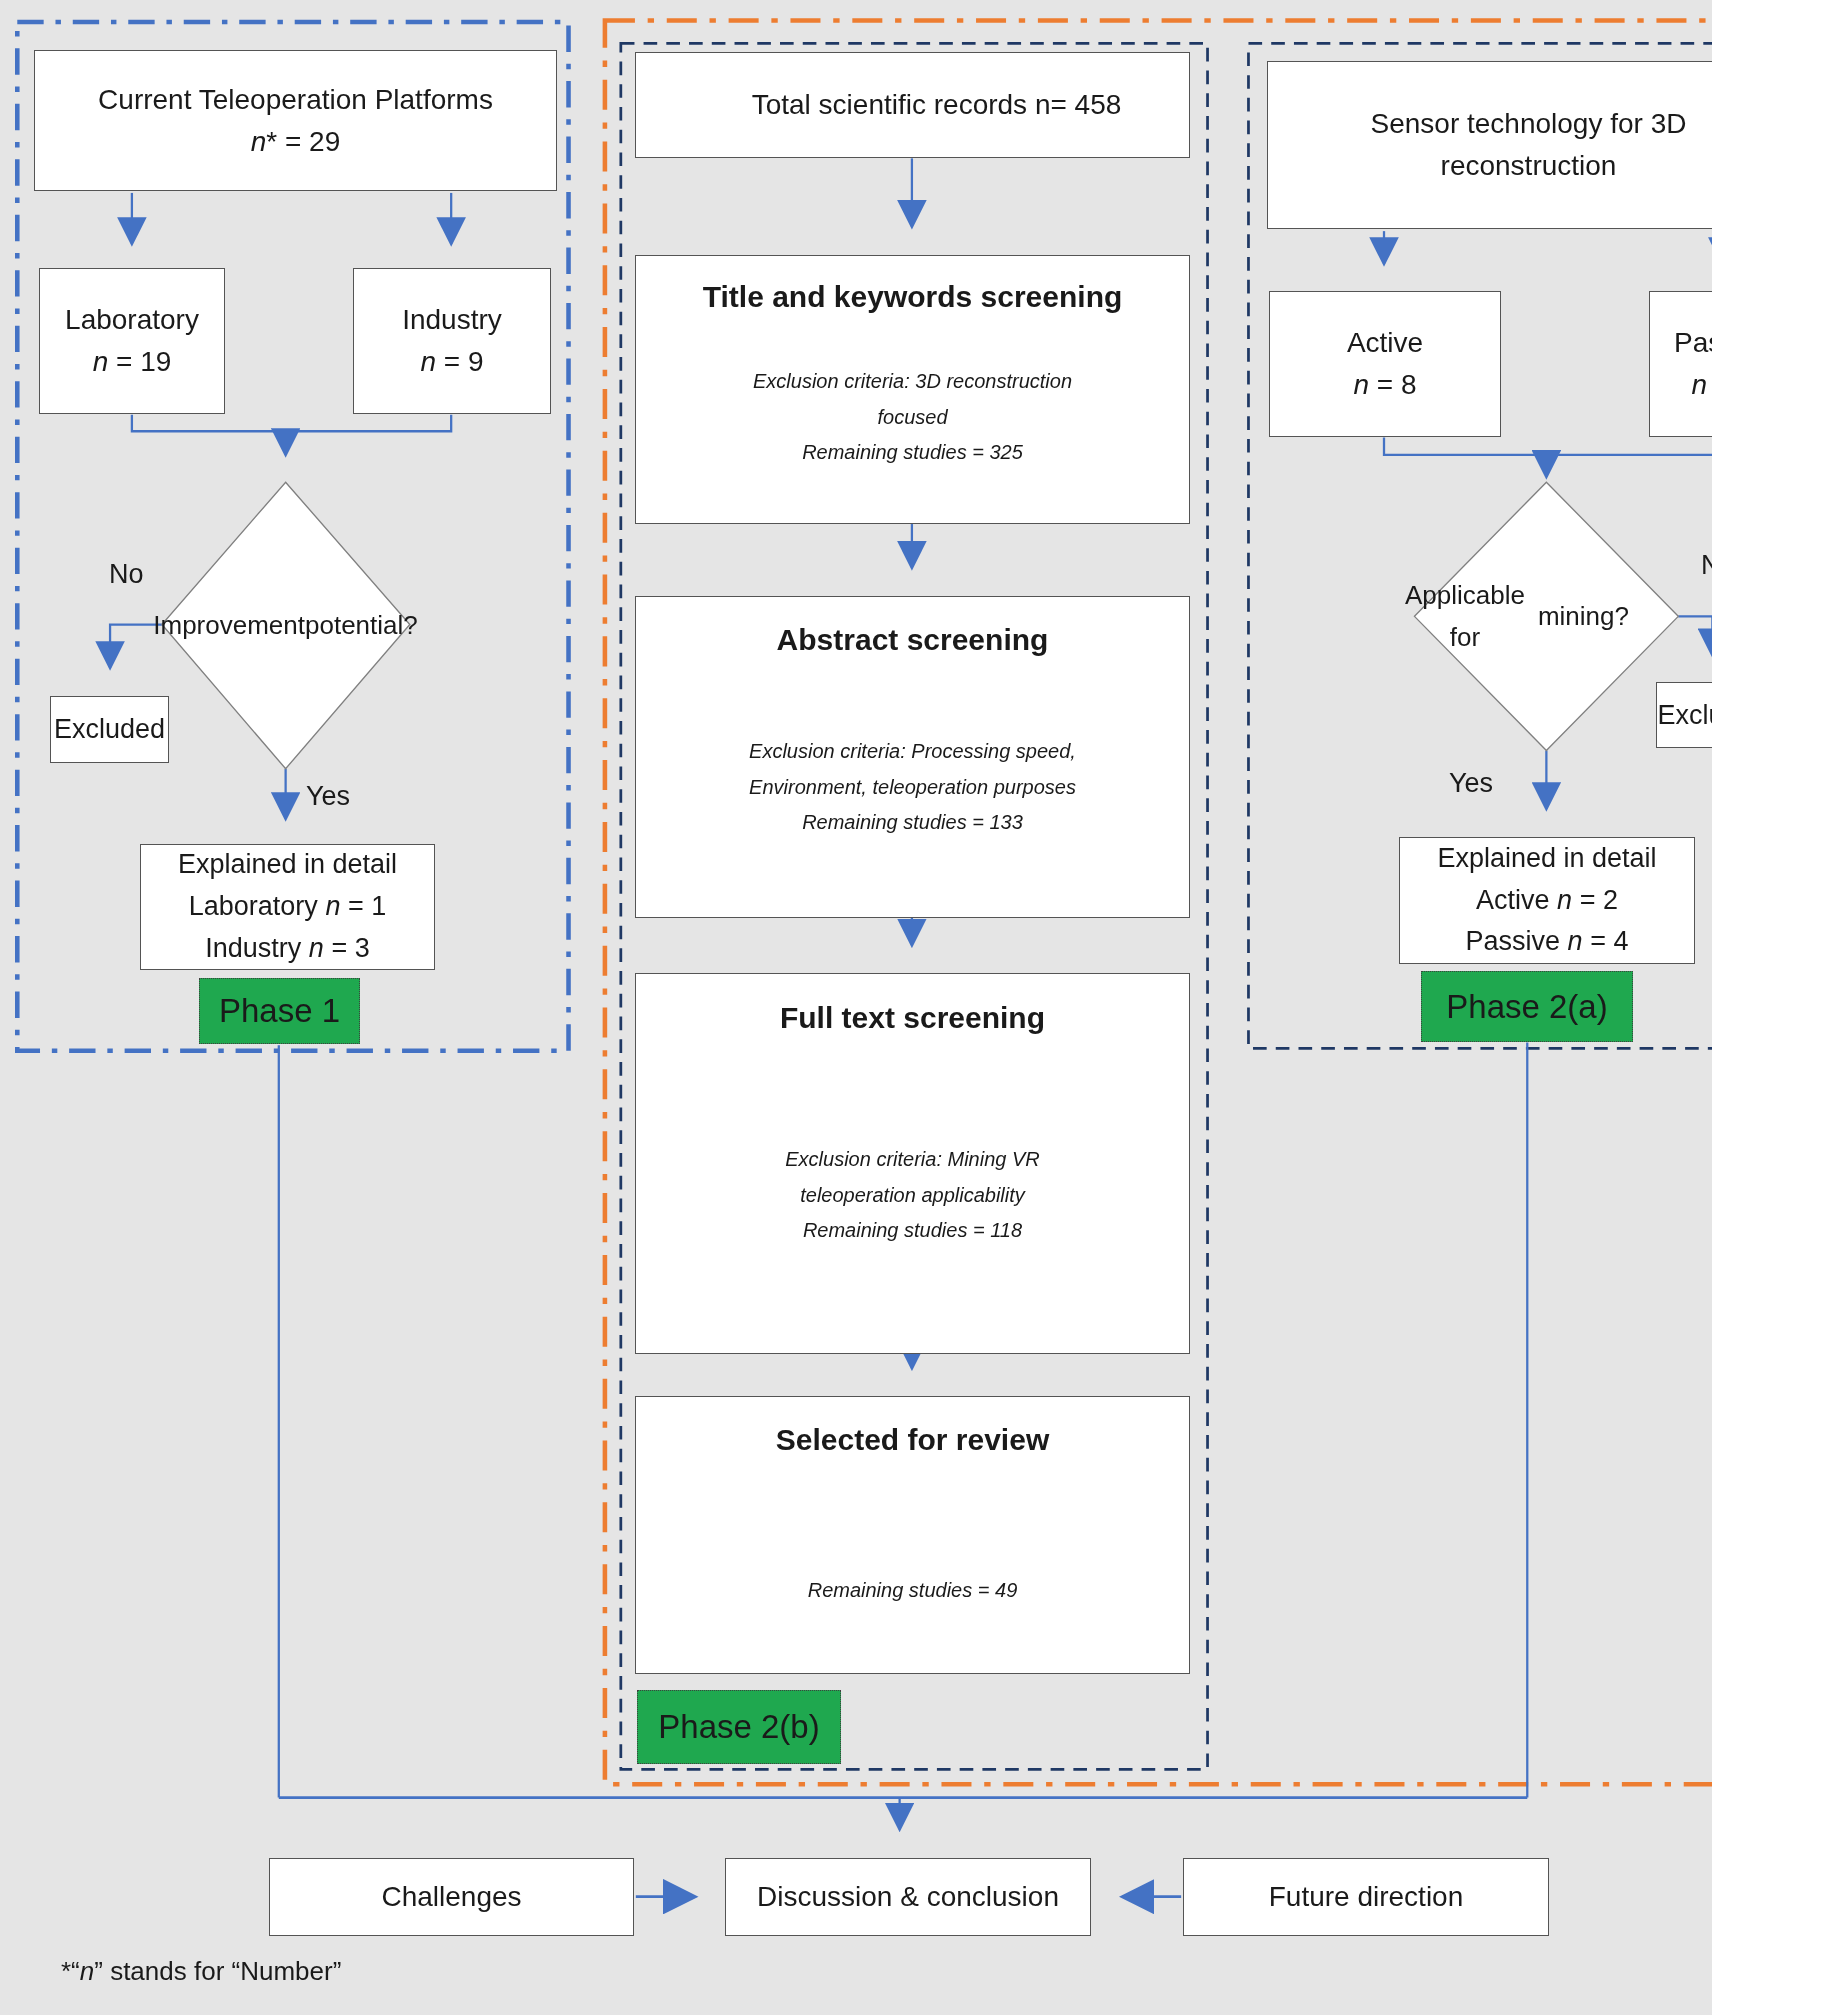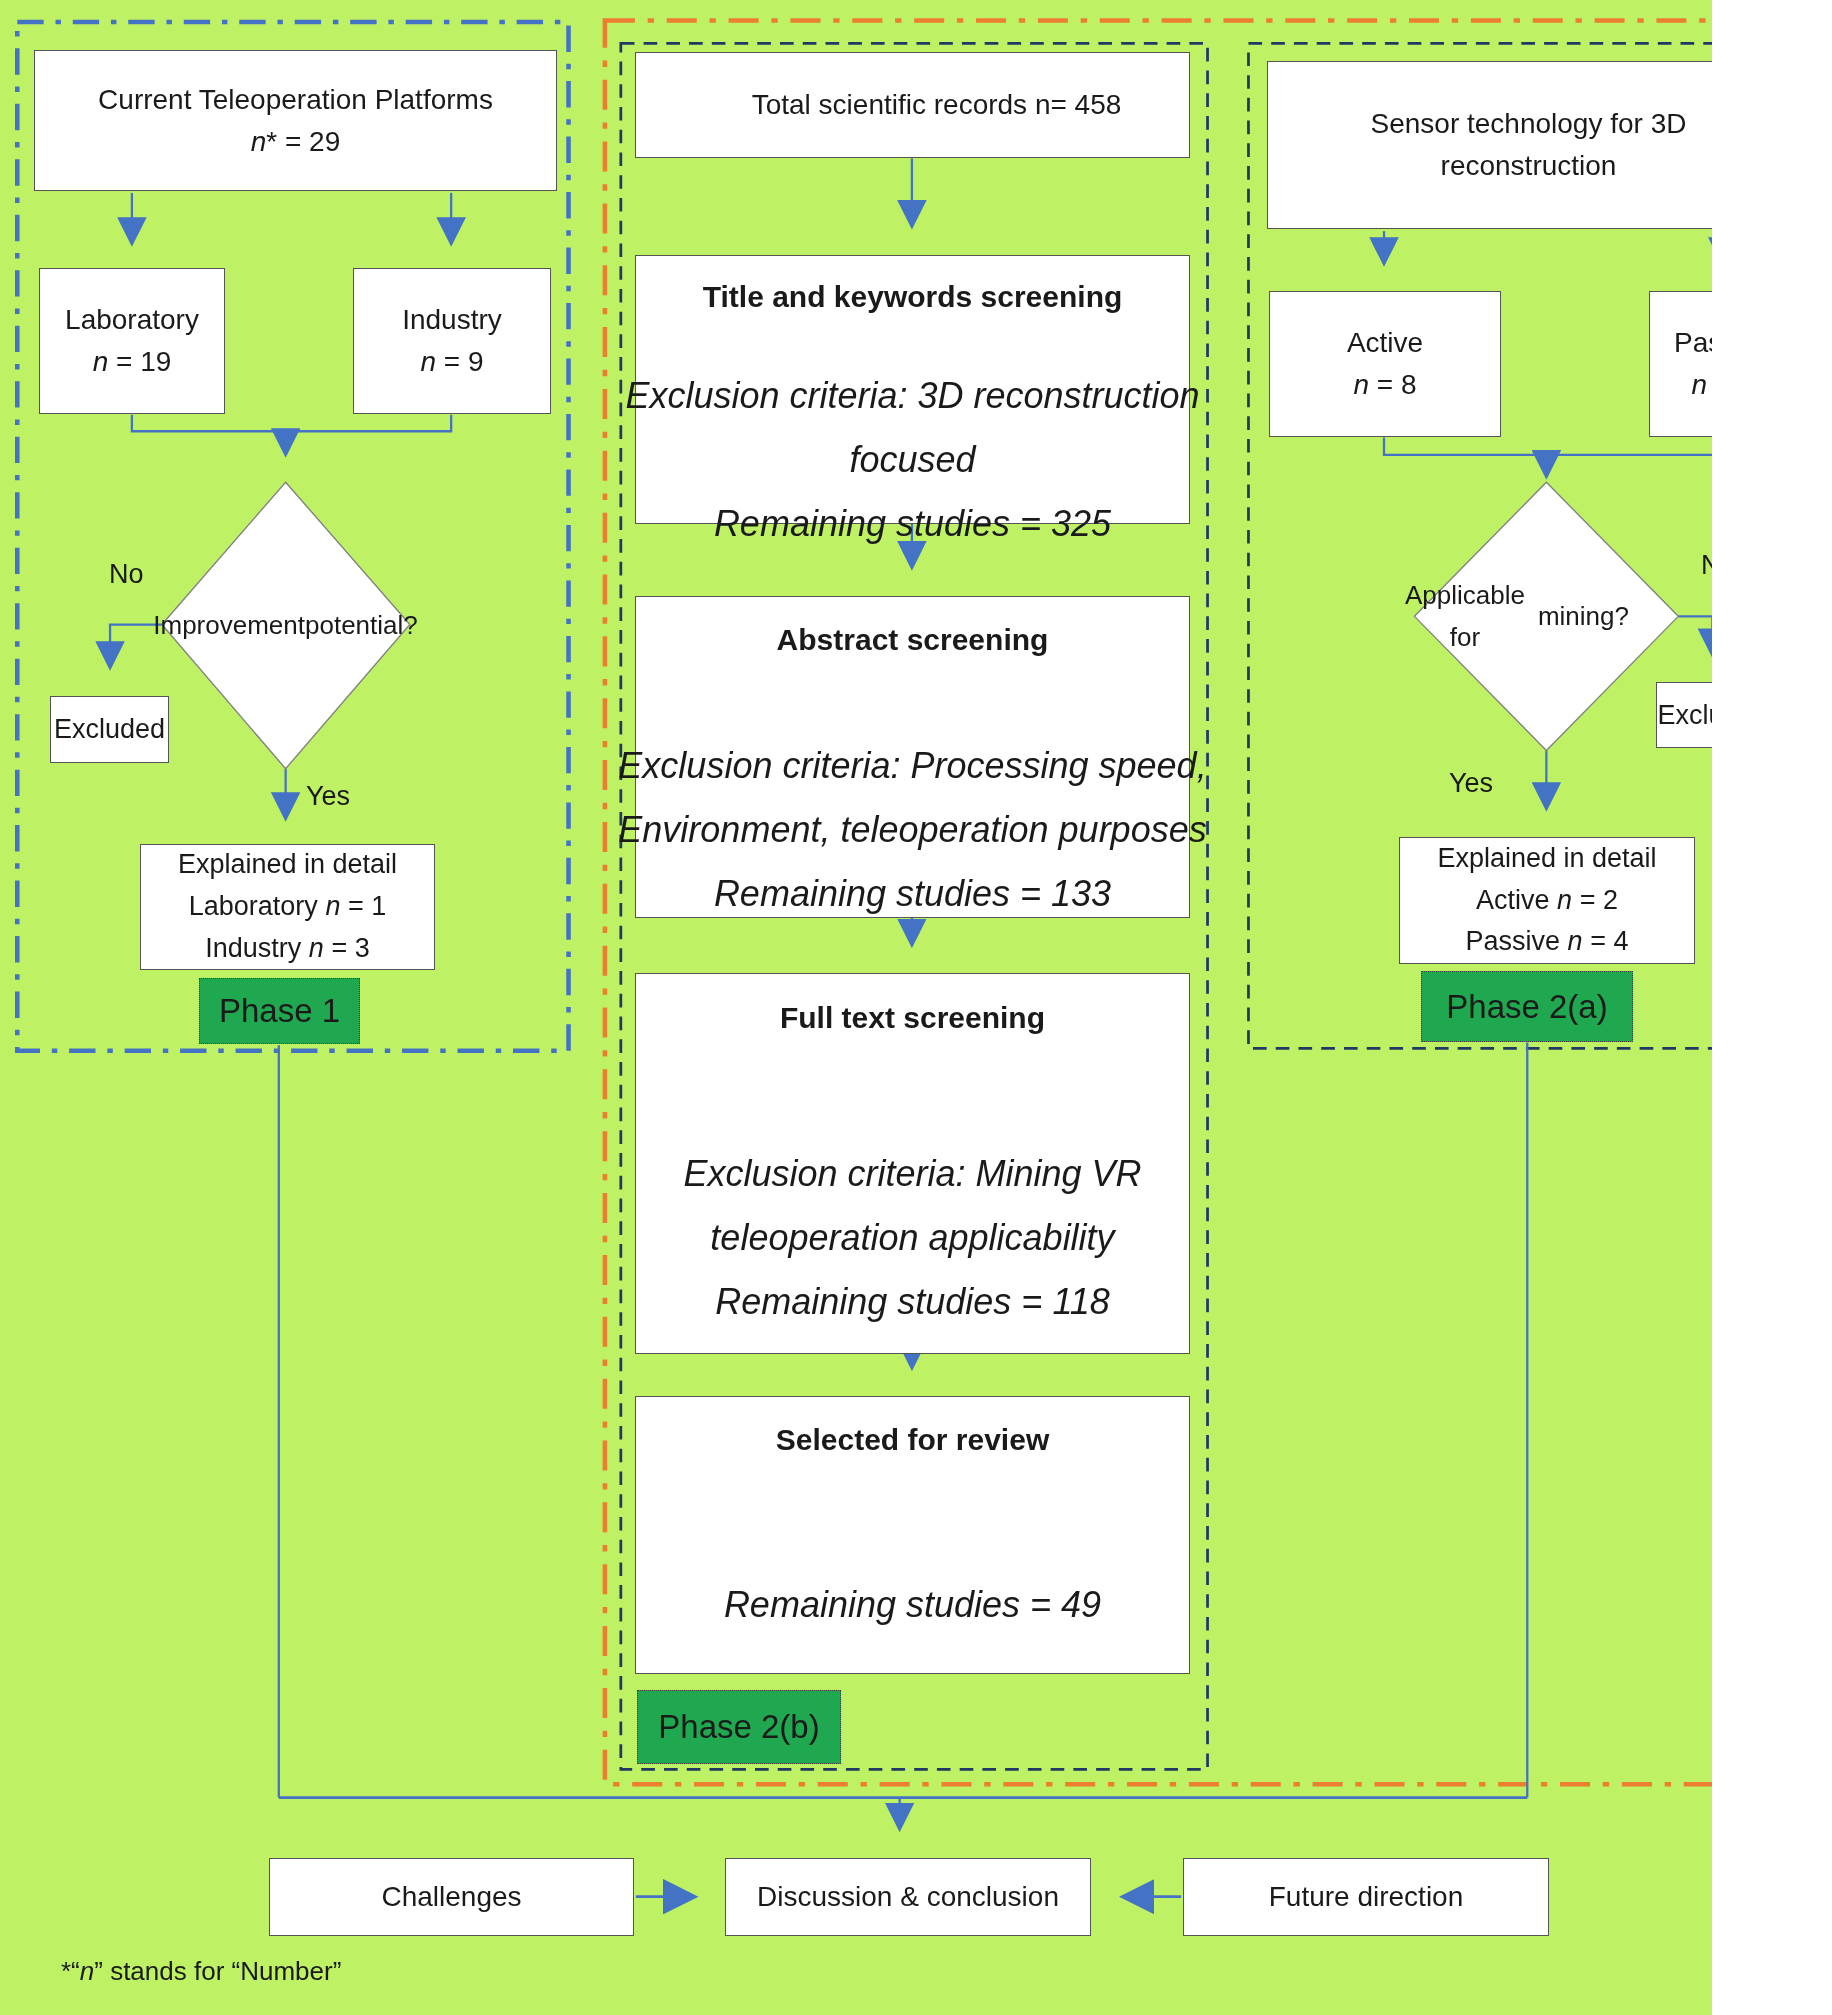--- a/index.html
+++ b/index.html
@@ -1,24 +1,24 @@
 <!DOCTYPE html>
 <html style="font-size:7.3px"><head>
 <meta charset="utf-8">
 <style>
   html,body{margin:0;padding:0;background:#ffffff;}
   body{font-family:"Liberation Sans", sans-serif;color:#1a1a1a;}
-  #canvas{position:relative;width:1712px;height:2015px;background:#bef264;overflow:hidden;}
+  #canvas{position:relative;width:1712px;height:2015px;background:#e5e5e5;overflow:hidden;}
   #wires{position:absolute;left:0;top:0;width:1832px;height:2015px;}
   .box{position:absolute;background:#ffffff;border:1.8px solid #545454;display:flex;flex-direction:column;align-items:center;justify-content:center;text-align:center;font-size:28px;line-height:1.5;box-sizing:border-box;}
   .box .ln{white-space:nowrap;}
   .screenbox{position:absolute;background:#ffffff;border:1.8px solid #545454;display:flex;flex-direction:column;align-items:center;text-align:center;font-size:28px;box-sizing:border-box;}
   .screenbox .hdr{font-weight:700;font-size:30px;white-space:nowrap;}
   .it{font-style:italic;}
-  .crit{font-style:italic;font-size:36px;line-height:1.78;white-space:nowrap;}
+  .crit{font-style:italic;font-size:20px;line-height:1.78;white-space:nowrap;}
   .green{position:absolute;background:#1FA84F;border:1.8px dotted #3f3f3f;display:flex;align-items:center;justify-content:center;font-size:33px;box-sizing:border-box;}
   .lbl{position:absolute;font-size:27px;white-space:nowrap;}
   .dtext{position:absolute;display:flex;flex-direction:row;align-items:center;justify-content:center;text-align:center;font-size:26px;line-height:1.6;}
   .foot{position:absolute;font-size:26px;white-space:nowrap;}
 </style>
 </head>
 <body>
 
 <div id="canvas">
 

